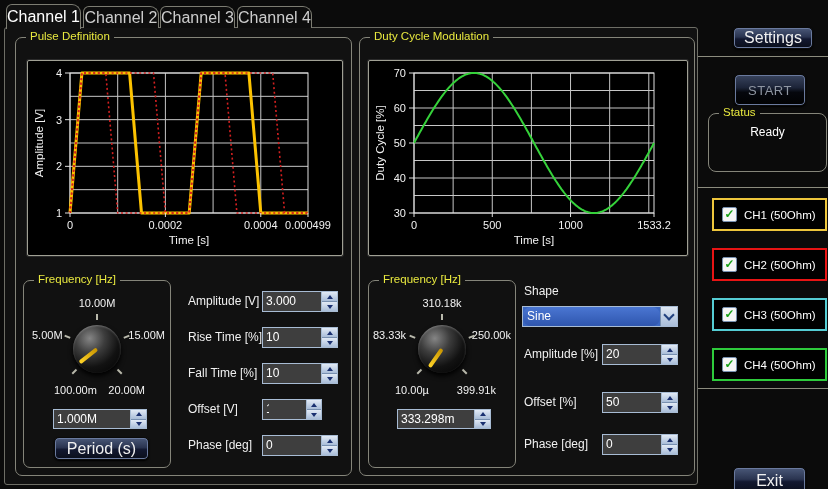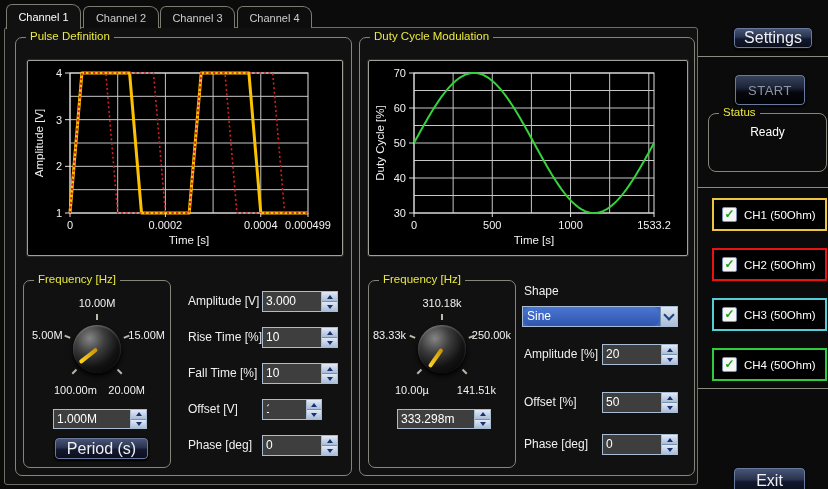--- a/index.html
+++ b/index.html
@@ -1,20 +1,20 @@
 <!DOCTYPE html>
 <html><head>
 <meta charset="utf-8">
 <style>
   html,body{margin:0;padding:0;background:#0b0b0b;}
   .app{position:relative;width:828px;height:489px;background:#0b0b0b;overflow:hidden;
        font-family:"Liberation Sans",sans-serif;color:#f0f0f0;-webkit-font-smoothing:antialiased;}
   
   .tab{position:absolute;top:6px;height:21px;background:#0d0d0d;border:1px solid #7c7c72;border-bottom:none;
-       border-radius:6px 9px 0 0;color:#cdcdcd;font-size:11px;display:flex;align-items:center;justify-content:center;
+       border-radius:6px 9px 0 0;color:#cdcdcd;font-size:16px;display:flex;align-items:center;justify-content:center;
        z-index:3;cursor:pointer;}
   .tab.active{top:4px;height:24px;background:#111111;color:#ffffff;z-index:5;}
   .panel{position:absolute;left:4px;top:27px;width:692px;height:456px;background:#111111;
          border:1px solid #6e6e66;border-radius:3px;z-index:2;}
   
   .group{position:absolute;border:1px solid #85857a;border-radius:7px;}
   .group-label{position:absolute;top:-8px;left:10px;background:#111111;padding:0 4px;color:#e9e93f;
                font-size:11.5px;white-space:nowrap;z-index:2;}
   .group-label.on-dark{background:#0b0b0b;}
   
@@ -258,21 +258,21 @@
             <text x="15" y="82" text-anchor="middle" font-size="11.5" transform="rotate(-90 15 82)">Duty Cycle [%]</text>
           </svg>
       </div>
 
       <div class="group" style="left:8px;top:242px;width:146px;height:186px;">
         <div class="group-label">Frequency [Hz]</div>
         <div class="scale-lab" style="left:0;right:0;top:16px;text-align:center;">310.18k</div>
         <div class="scale-lab" style="left:4px;top:48px;">83.33k</div>
         <div class="scale-lab" style="right:4px;top:48px;">250.00k</div>
         <div class="scale-lab" style="left:26px;top:103px;">10.00µ</div>
-        <div class="scale-lab" style="right:19px;top:103px;">141.51k</div>
+        <div class="scale-lab" style="right:19px;top:103px;">399.91k</div>
         <div class="knob-wrap" style="left:38px;top:33px;">
           <div class="knob-tick" style="transform:rotate(-135deg);"></div>
           <div class="knob-tick" style="transform:rotate(-67.5deg);"></div>
           <div class="knob-tick" style="transform:rotate(0deg);"></div>
           <div class="knob-tick" style="transform:rotate(67.5deg);"></div>
           <div class="knob-tick" style="transform:rotate(135deg);"></div>
           <div class="knob"></div>
           <div class="needle" style="transform: rotate(-145deg);"></div>
         </div>
         <div class="spin" style="left:28px;top:128px;width:94px;height:20px;">

